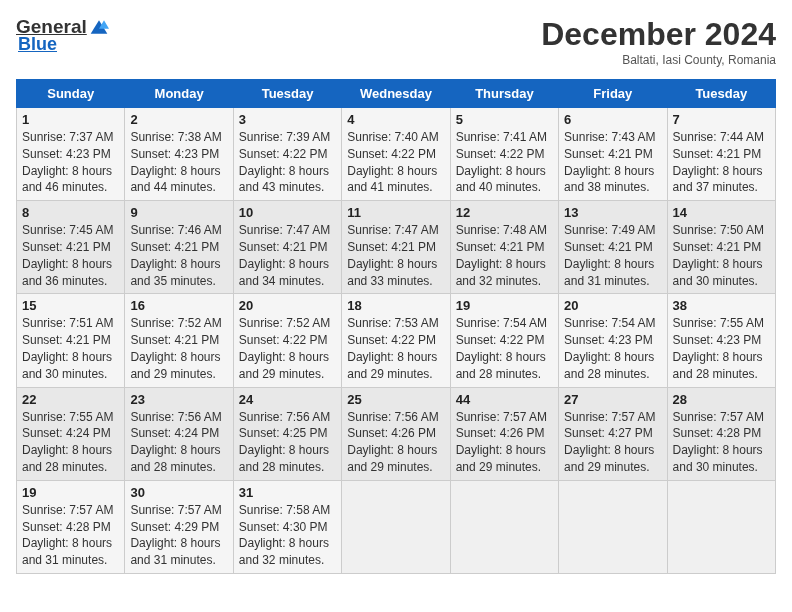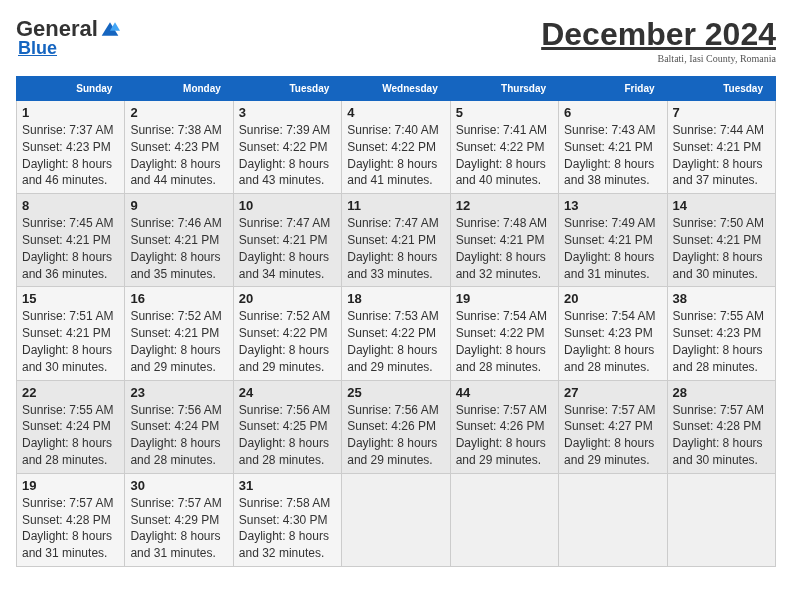--- a/index.html
+++ b/index.html
@@ -30,38 +30,36 @@
       width: 20px;
       height: 20px;
     }
     .title-area {
       text-align: right;
     }
     .month-title {
       font-size: 32px;
       font-weight: bold;
       color: #333;
-      text-decoration: underline;
     }
     .subtitle {
-      font-size: 10px;
+      font-size: 12px;
       color: #555;
-      font-family: Liberation Serif, serif;
     }
     .calendar {
       width: 100%;
       border-collapse: collapse;
       font-size: 11px;
     }
     .calendar thead tr th {
       background-color: #1565c0;
       color: #fff;
       padding: 6px 12px;
-      text-align: right;
-      font-size: 10px;
+      text-align: center;
+      font-size: 13px;
       font-weight: bold;
       border: 1px solid #1565c0;
     }
     .calendar tbody tr td {
       border: 1px solid #ccc;
       vertical-align: top;
       padding: 4px 5px;
       width: calc(100% / 7);
       min-height: 80px;
       background: #fff;
@@ -87,21 +85,21 @@
     .empty-cell {
       background: #f0f0f0 !important;
     }
   </style>
 </head>
 <body>
 
 <div class="header-area">
   <div class="logo-area">
     <div class="logo-text">
-      <span style="font-size:22px;font-weight:bold;color:#333;">General</span>
+      <span style="font-size:19px;font-weight:bold;color:#333;text-decoration:underline;">General</span>
       <svg class="logo-icon" viewBox="0 0 24 20" xmlns="http://www.w3.org/2000/svg">
         <polygon points="12,2 22,18 2,18" fill="#1565c0"></polygon>
         <polygon points="18,2 24,12 12,12" fill="#42a5f5"></polygon>
       </svg>
     </div>
     <span style="font-size:18px;font-weight:bold;color:#1565c0;margin-top:-4px;margin-left:2px;text-decoration:underline;">Blue</span>
   </div>
   <div class="title-area">
     <div class="month-title">December 2024</div>
     <div class="subtitle">Baltati, Iasi County, Romania</div>

